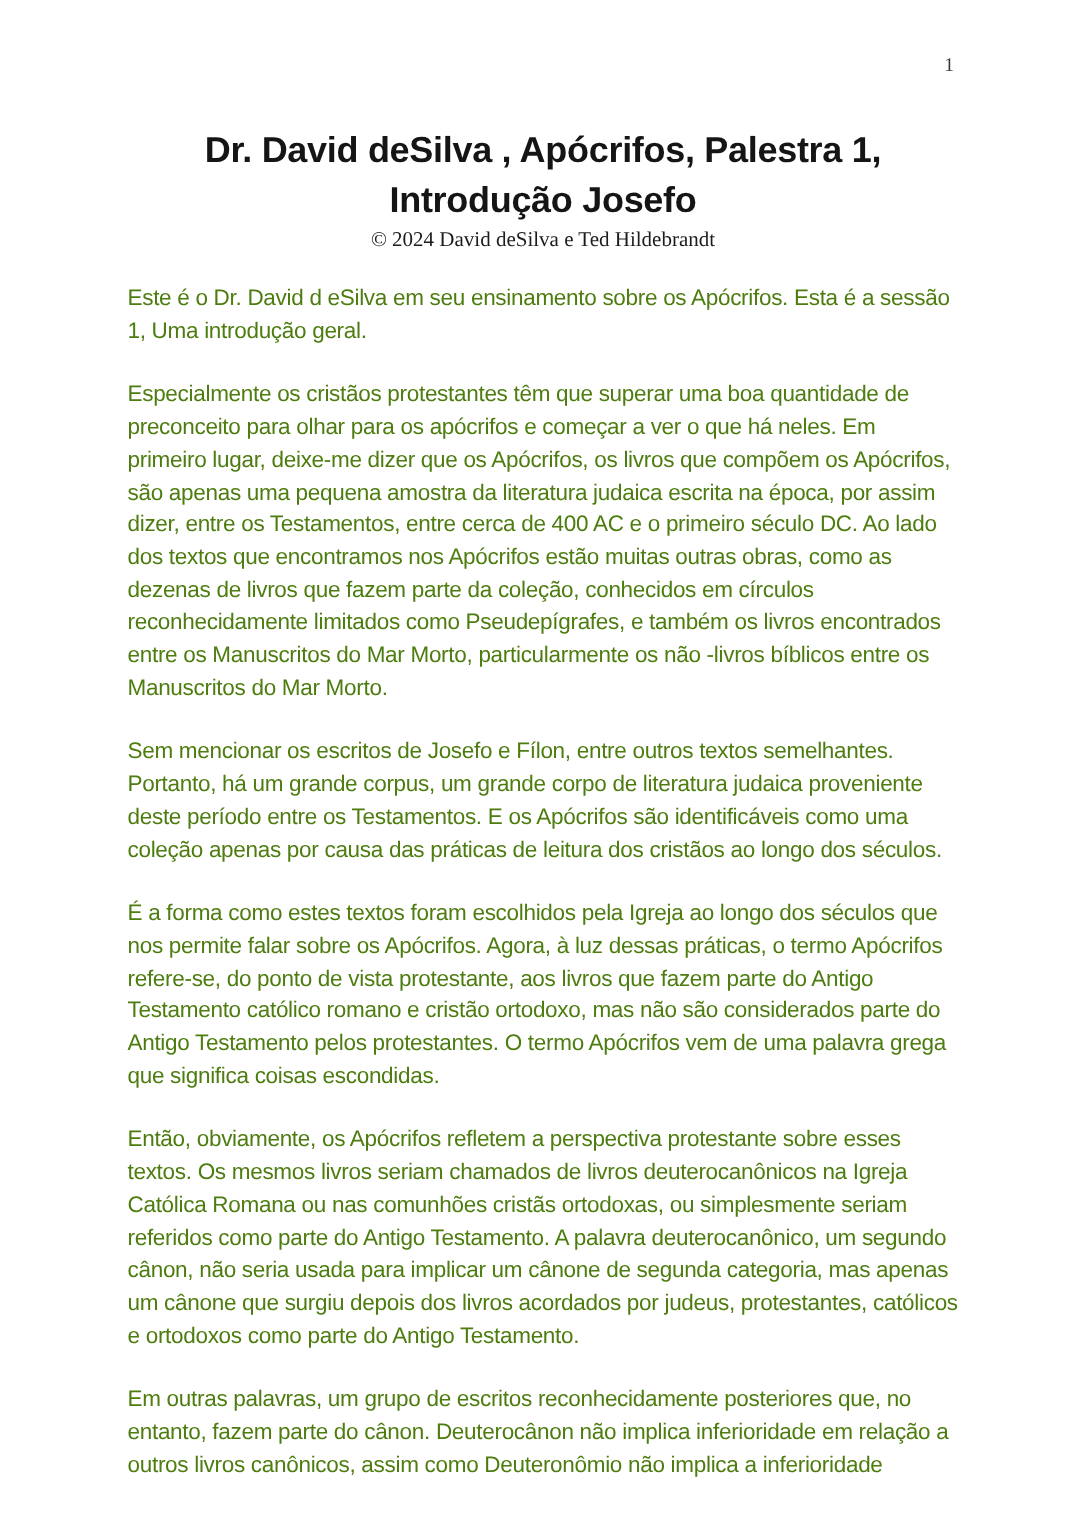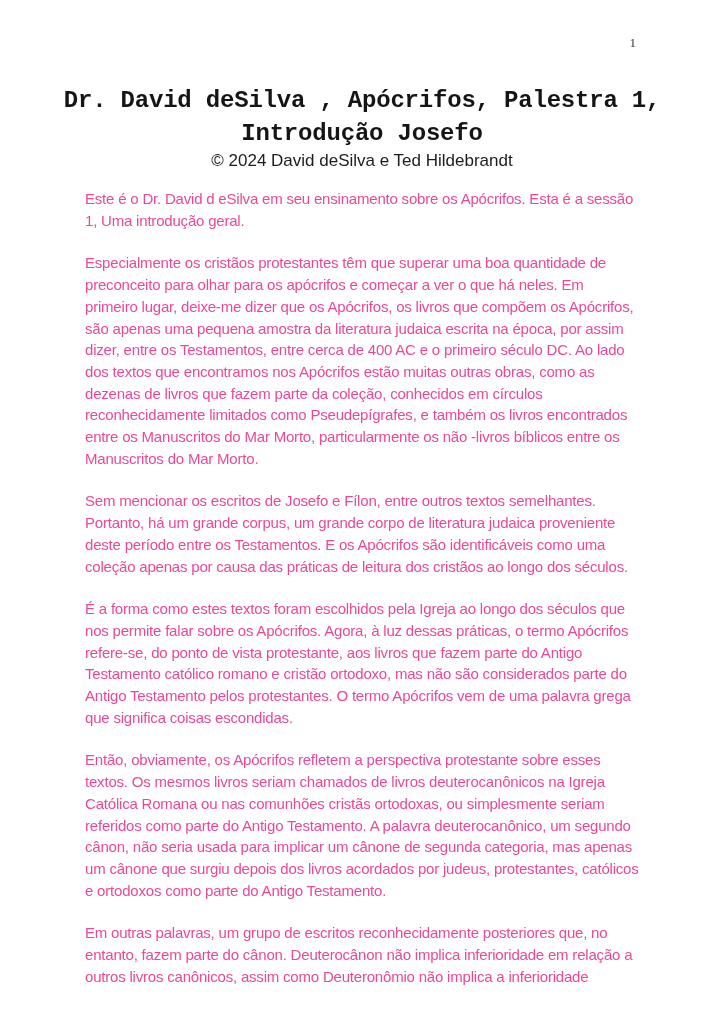--- a/index.html
+++ b/index.html
@@ -23,46 +23,46 @@
     top: 36px;
     right: 88px;
     font-family: "Liberation Serif", serif;
     font-size: 13px;
     color: #3a3a3a;
     line-height: 1;
   }
   .doc-title {
     margin: 0;
     text-align: center;
-    font-family: Liberation Mono, monospace;
+    font-family: Liberation Sans, sans-serif;
     font-weight: 700;
     font-size: 24px;
     line-height: 33px;
     color: #151515;
     letter-spacing: -0.2px;
   }
   .copyright {
     margin: 0;
     text-align: center;
-    font-family: Liberation Sans, sans-serif;
-    font-size: 17px;
+    font-family: Liberation Serif, serif;
+    font-size: 14px;
     line-height: 21px;
     color: #1c1c1c;
   }
   .doc-body {
     margin: 17px 85px 0 85px;
     width: 554px;
     box-sizing: border-box;
   }
   .doc-body p {
     margin: 0 0 21px 0;
     font-size: 15px;
     line-height: 21.7px;
     letter-spacing: -0.2px;
-    color: #ec4899;
+    color: #4d7c0f;
     text-align: left;
   }
 </style>
 </head>
 <body>
 
 <div class="page">
 
   <div class="page-number">1</div>
 

